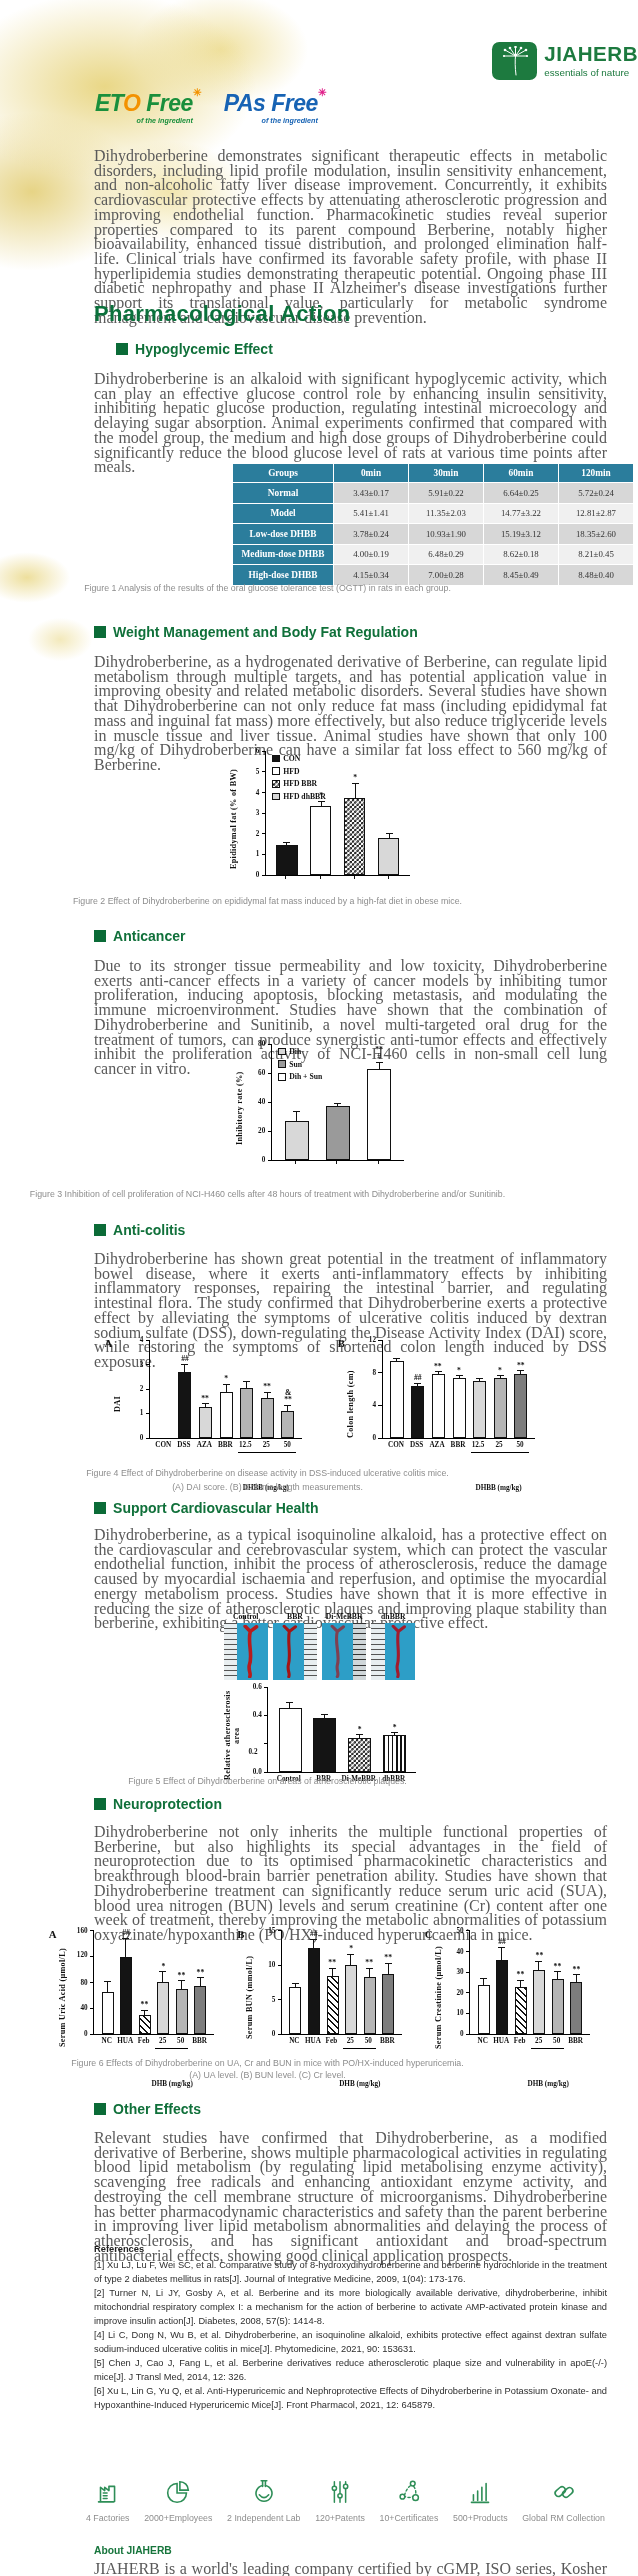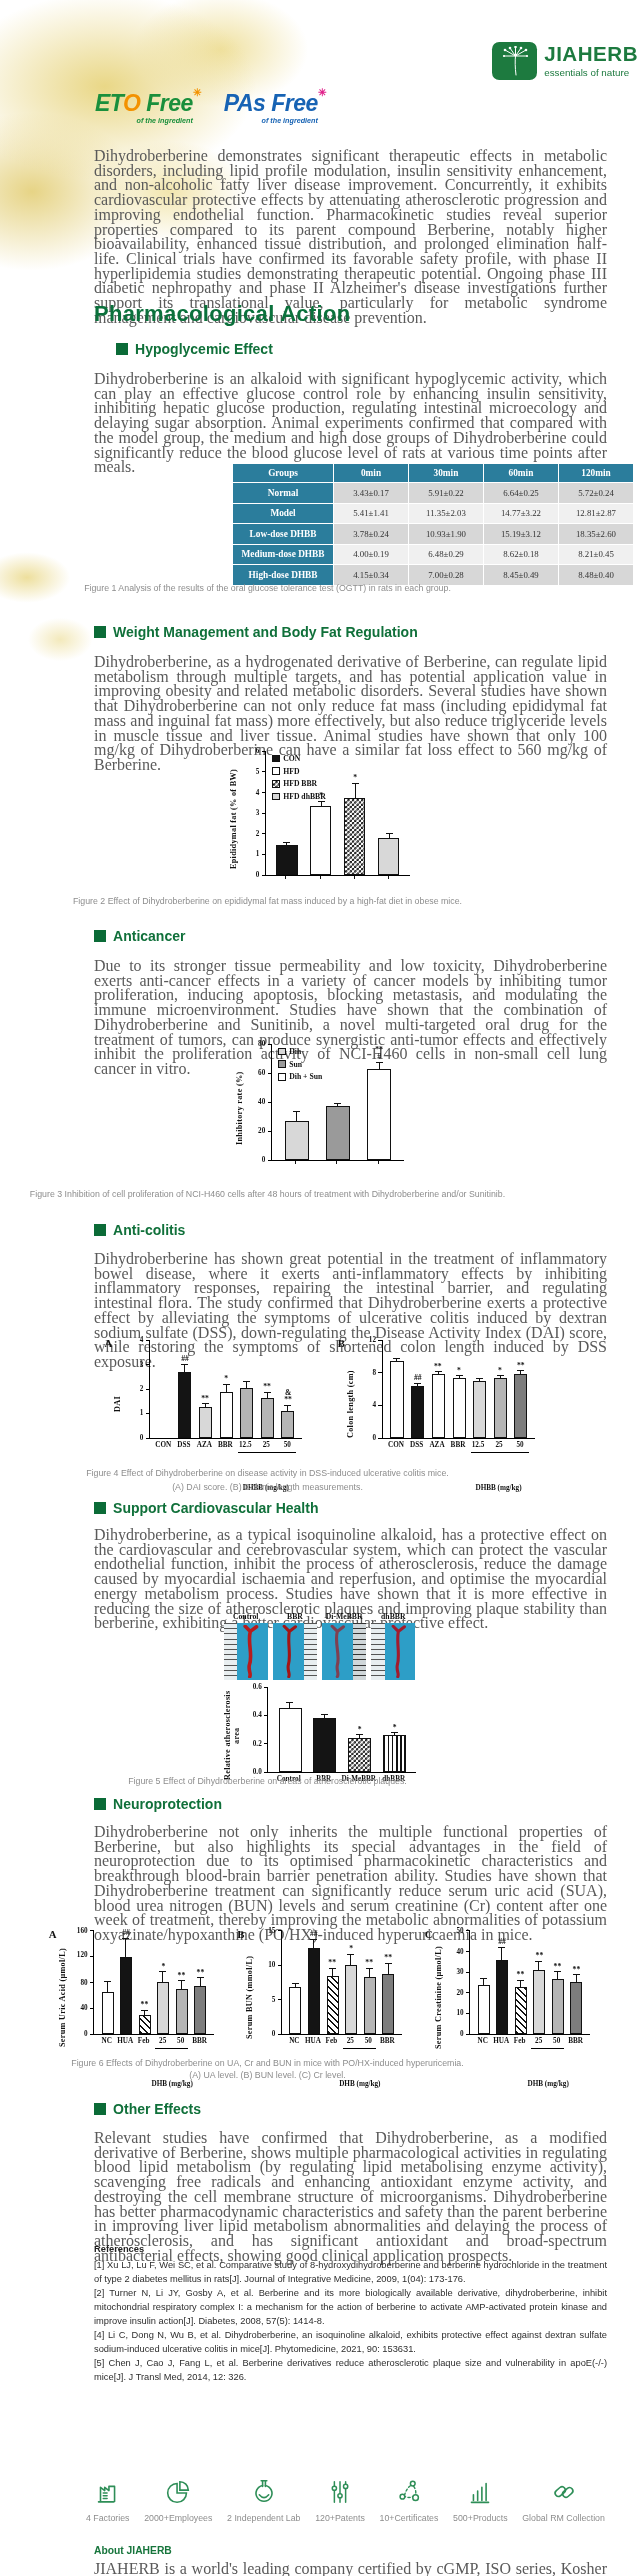--- a/index.html
+++ b/index.html
@@ -486,21 +486,21 @@
   </div>
   <div class="figblock" style="position:relative;margin-top:7.2px;">
     <div>
         <div class="chart">
           <div class="ylab" style="height: 95px; text-align: center;">Relative atherosclerosis area</div>
           <div class="plotcol" style="margin-left: 25px;">
             <div class="plot" style="width: 148px; height: 85px;">
               <div class="ytick" style="bottom: -0.5px;"></div>
               <div class="ytlab" style="bottom: -4.1px;">0.0</div>
               <div class="ytick" style="bottom: 28px;"></div>
-              <div class="ytlab" style="bottom: 24px;">0.2</div>
+              <div class="ytlab" style="bottom: 16px; text-align: center;">0.2</div>
               <div class="ytick" style="bottom: 56px;"></div>
               <div class="ytlab" style="bottom: 53px;">0.4</div>
               <div class="ytick" style="bottom: 84px;"></div>
               <div class="ytlab" style="bottom: 81px;">0.6</div>
               <div class="bar p-white" style="left: 10.3px; width: 23px; height: 64px;"></div>
               <div class="err" style="left: 18px; width: 7.2px; bottom: 64px; height: 5px;"></div>
               <div class="bar p-black" style="left: 45px; width: 23px; height: 54px;"></div>
               <div class="err" style="left: 53px; width: 7.2px; bottom: 54px; height: 3.5px;"></div>
               <div class="bar p-checker" style="left: 80px; width: 23px; height: 34px;"></div>
               <div class="err" style="left: 88px; width: 7.2px; bottom: 34px; height: 3.5px;"></div>
@@ -680,20 +680,21 @@
 </div>
 <div class="abs para" style="top:2131px;left:94px;width:513px;">Relevant studies have confirmed that Dihydroberberine, as a modified derivative of Berberine, shows multiple pharmacological activities in regulating blood lipid metabolism (by regulating lipid metabolising enzyme activity), scavenging free radicals and enhancing antioxidant enzyme activity, and destroying the cell membrane structure of microorganisms. Dihydroberberine has better pharmacodynamic characteristics and safety than the parent berberine in improving liver lipid metabolism abnormalities and delaying the process of atherosclerosis, and has significant antioxidant and broad-spectrum antibacterial effects, showing good clinical application prospects.</div>
 
 <div class="abs refs" style="top:2242px;left:94px;width:513px;">
   <div class="rtitle">References</div>
   <div id="ref-list">
       <div>[1] Xu LJ, Lu F, Wei SC, et al. Comparative study of 8-hydroxydihydroberberine and berberine hydrochloride in the treatment of type 2 diabetes mellitus in rats[J]. Journal of Integrative Medicine, 2009, 1(04): 173-176.</div>
       <div>[2] Turner N, Li JY, Gosby A, et al. Berberine and its more biologically available derivative, dihydroberberine, inhibit mitochondrial respiratory complex I: a mechanism for the action of berberine to activate AMP-activated protein kinase and improve insulin action[J]. Diabetes, 2008, 57(5): 1414-8.</div>
       <div>[4] Li C, Dong N, Wu B, et al. Dihydroberberine, an isoquinoline alkaloid, exhibits protective effect against dextran sulfate sodium-induced ulcerative colitis in mice[J]. Phytomedicine, 2021, 90: 153631.</div>
       <div>[5] Chen J, Cao J, Fang L, et al. Berberine derivatives reduce atherosclerotic plaque size and vulnerability in apoE(-/-) mice[J]. J Transl Med, 2014, 12: 326.</div>
+      <div>[6] Xu L, Lin G, Yu Q, et al. Anti-Hyperuricemic and Nephroprotective Effects of Dihydroberberine in Potassium Oxonate- and Hypoxanthine-Induced Hyperuricemic Mice[J]. Front Pharmacol, 2021, 12: 645879.</div>
     </div>
 </div>
 
 <div class="abs stats" style="top:2477px;left:86px;">
   <div class="stat">
     <svg width="30" height="30" viewBox="0 0 64 64">
         <g stroke="#2e8e57" stroke-width="3.4" fill="none" stroke-linecap="round" stroke-linejoin="round">
           <path d="M16 52 V22 l9 7 v-7 l9 7 v-9 h12 v32"></path>
           <path d="M22 34 h8 M22 40 h8 M22 46 h8"></path>
           <path d="M12 53 h32" stroke-width="3.8"></path>

